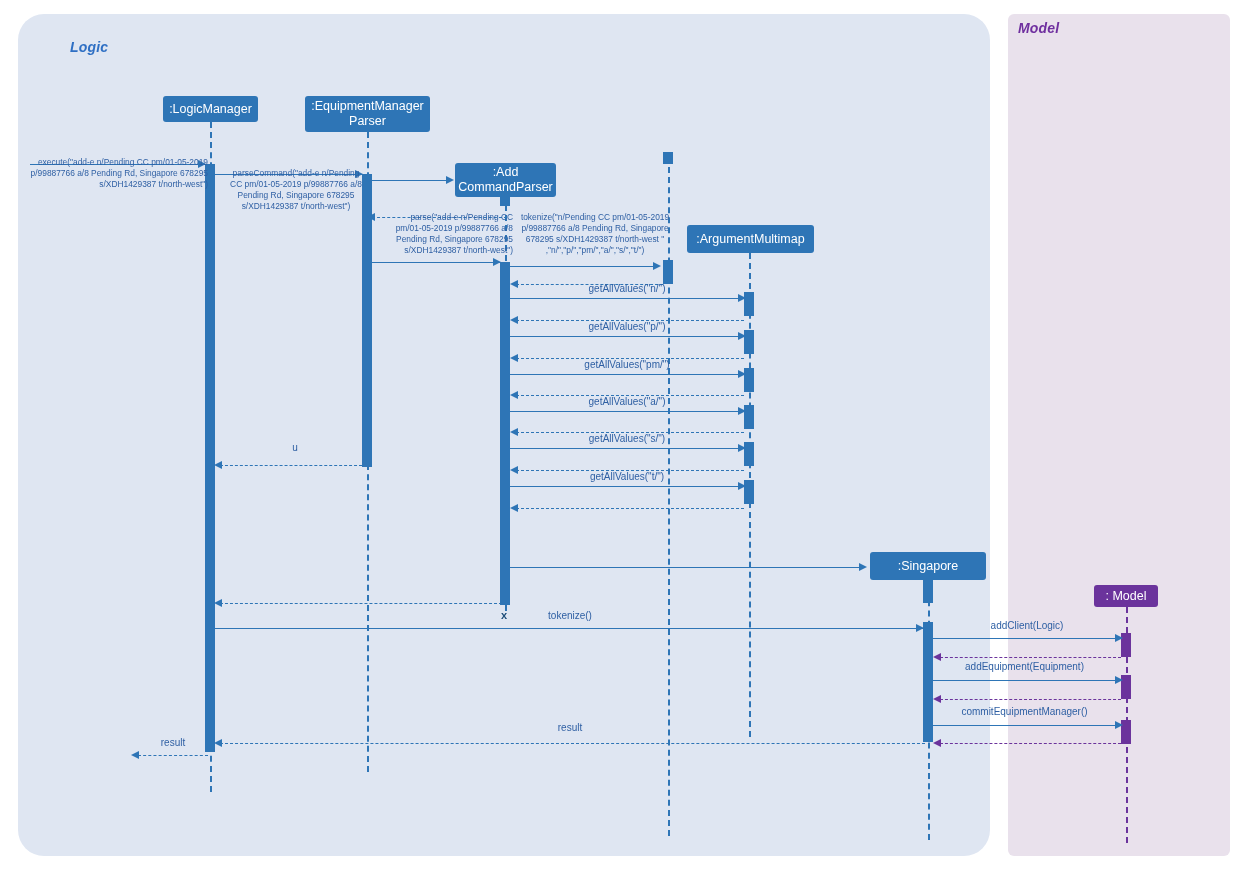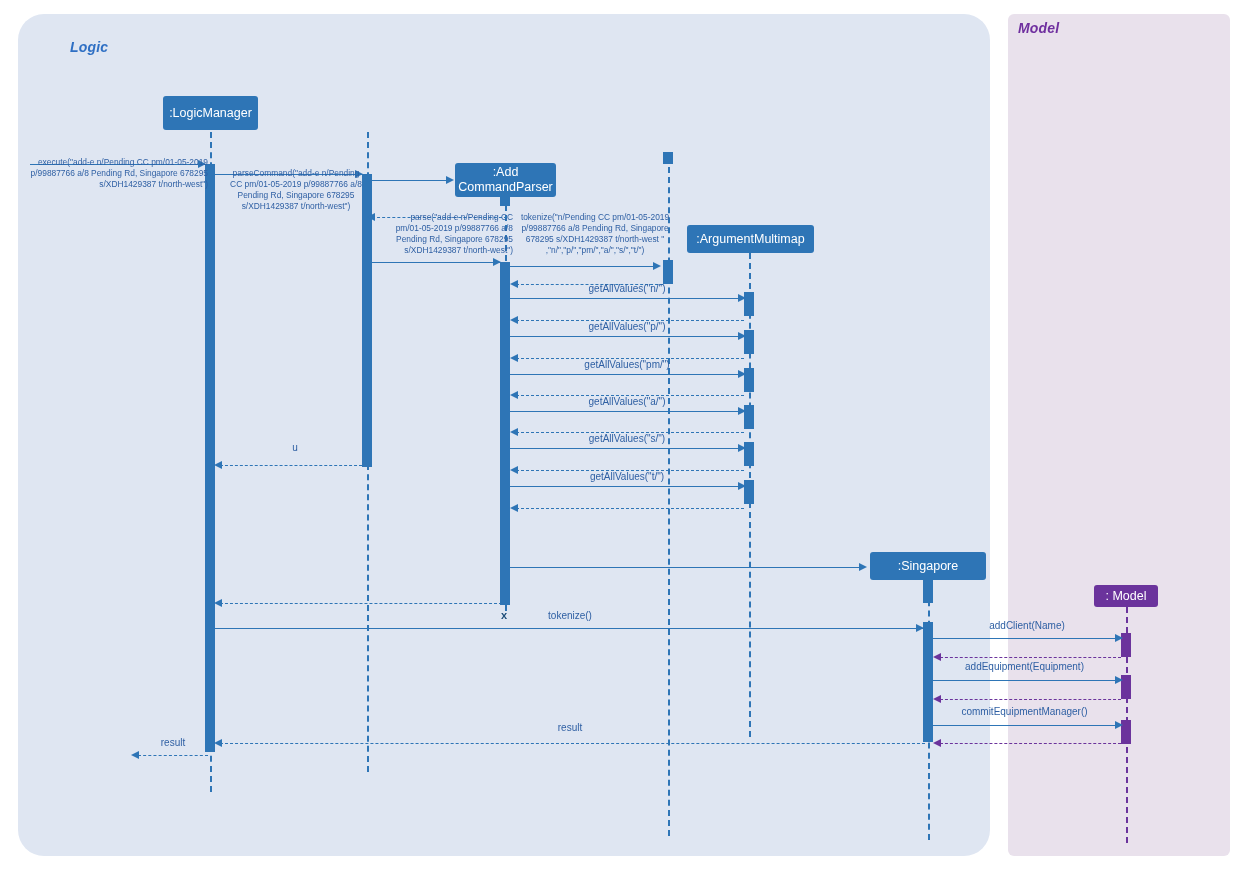--- a/index.html
+++ b/index.html
@@ -146,24 +146,28 @@
   <div class="act" style="left:744px; top:442px; height:24px;"></div>
   <div class="act" style="left:744px; top:480px; height:24px;"></div>
 
   <div class="act" style="left:923px; top:575px; height:28px;"></div>
   <div class="act" style="left:923px; top:622px; height:120px;"></div>
 
   <div class="act purple" style="left:1121px; top:633px; height:24px;"></div>
   <div class="act purple" style="left:1121px; top:675px; height:24px;"></div>
   <div class="act purple" style="left:1121px; top:720px; height:24px;"></div>
 
-  <div class="pbox blue" style="left:163px; top:96px; width:95px; height:34px;">
+  <div class="pbox blue" style="left:163px; top:96px; width:95px; height:26px;">
     <span>:LogicManager</span>
   </div>
 
+  <div class="pbox blue" style="left:305px; top:96px; width:125px; height:36px;">
+    <span>:EquipmentManager
+Parser</span>
+  </div>
 
   <div class="pbox blue" style="left:455px; top:163px; width:101px; height:34px;">
     <span>:Add
 CommandParser</span>
   </div>
 
 
   <div class="pbox blue" style="left:687px; top:225px; width:127px; height:28px;">
     <span>:ArgumentMultimap</span>
   </div>
@@ -259,21 +263,21 @@
   <div class="head left open" style="left:214px; top:599px;"></div>
 
   <div class="xmark" style="left:501px; top:609px;">x</div>
 
   <div class="arrow" style="left:215px; top:628px; width:709px;"></div>
   <div class="head right" style="left:916px; top:624px;"></div>
   <div class="mlabel" style="left:505px; top:610px; width:130px;">tokenize()</div>
 
   <div class="arrow" style="left:933px; top:638px; width:188px;"></div>
   <div class="head right" style="left:1115px; top:634px;"></div>
-  <div class="mlabel" style="left:933px; top:620px; width:188px;">addClient(Name)</div>
+  <div class="mlabel" style="left:933px; top:620px; width:188px;">addClient(Logic)</div>
 
   <div class="arrow dash purple" style="left:940px; top:657px; width:181px;"></div>
   <div class="head left open purple" style="left:933px; top:653px;"></div>
 
   <div class="arrow" style="left:933px; top:680px; width:188px;"></div>
   <div class="head right" style="left:1115px; top:676px;"></div>
   <div class="mlabel" style="left:928px; top:661px; width:193px;">addEquipment(Equipment)</div>
 
   <div class="arrow dash purple" style="left:940px; top:699px; width:181px;"></div>
   <div class="head left open purple" style="left:933px; top:695px;"></div>

